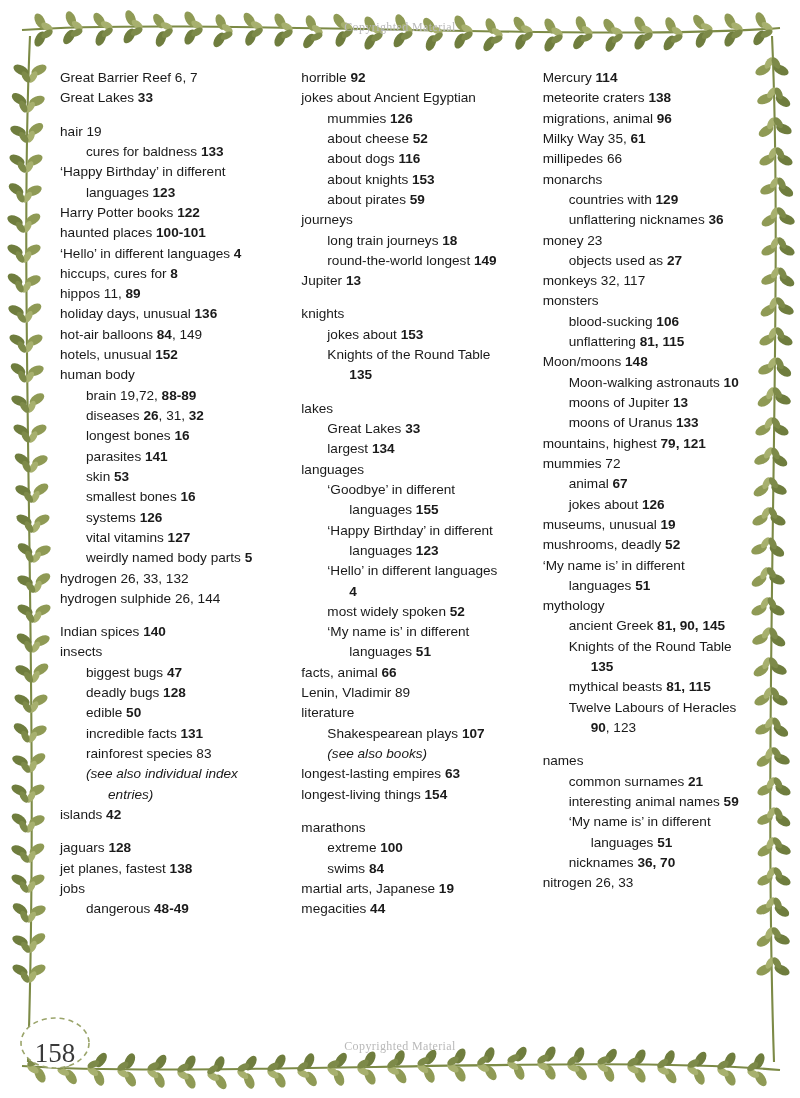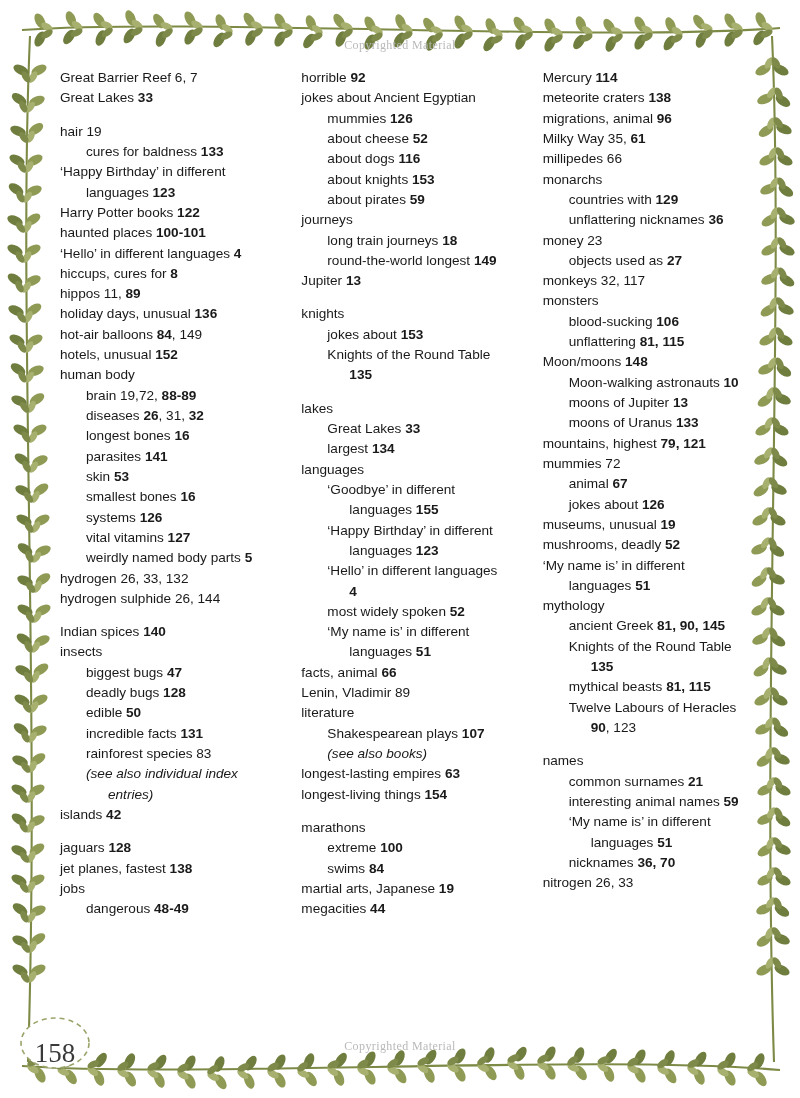--- a/index.html
+++ b/index.html
@@ -25,21 +25,20 @@
   }
 
   .watermark {
     position: absolute;
     width: 100%;
     text-align: center;
     font-family: "Liberation Serif", serif;
     font-size: 12px;
     color: #b9b9b9;
     letter-spacing: 0.4px;
-    margin-top: 18px;
   }
   .watermark.top { top: 20px; }
   .watermark.bottom { bottom: 44px; }
 
   
   .page-number {
     position: absolute;
     left: 24px;
     bottom: 22px;
     width: 62px;
@@ -54,20 +53,21 @@
 
   
   .index-wrap {
     position: absolute;
     left: 60px;
     top: 68px;
     width: 690px;
     display: flex;
     gap: 34px;
     align-items: flex-start;
+    justify-content: flex-end;
   }
   .column {
     width: 216px;
     font-size: 13.6px;
     line-height: 1.495;
   }
 
   .entry {
     margin: 0;
     padding: 0;

